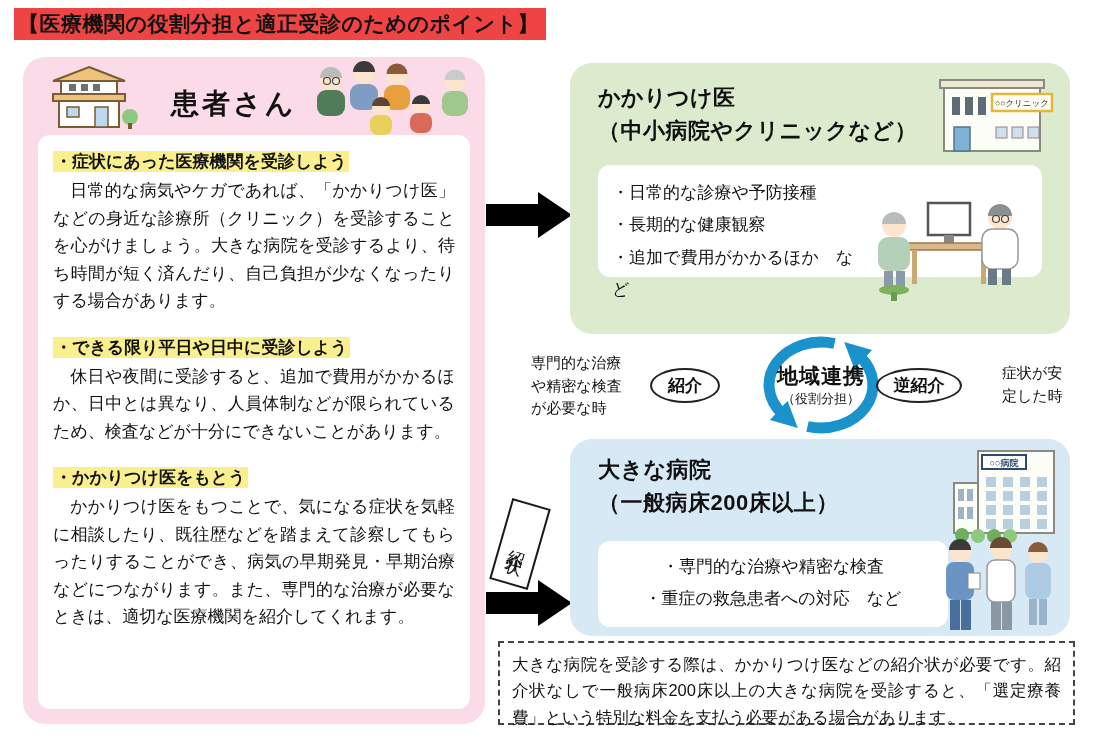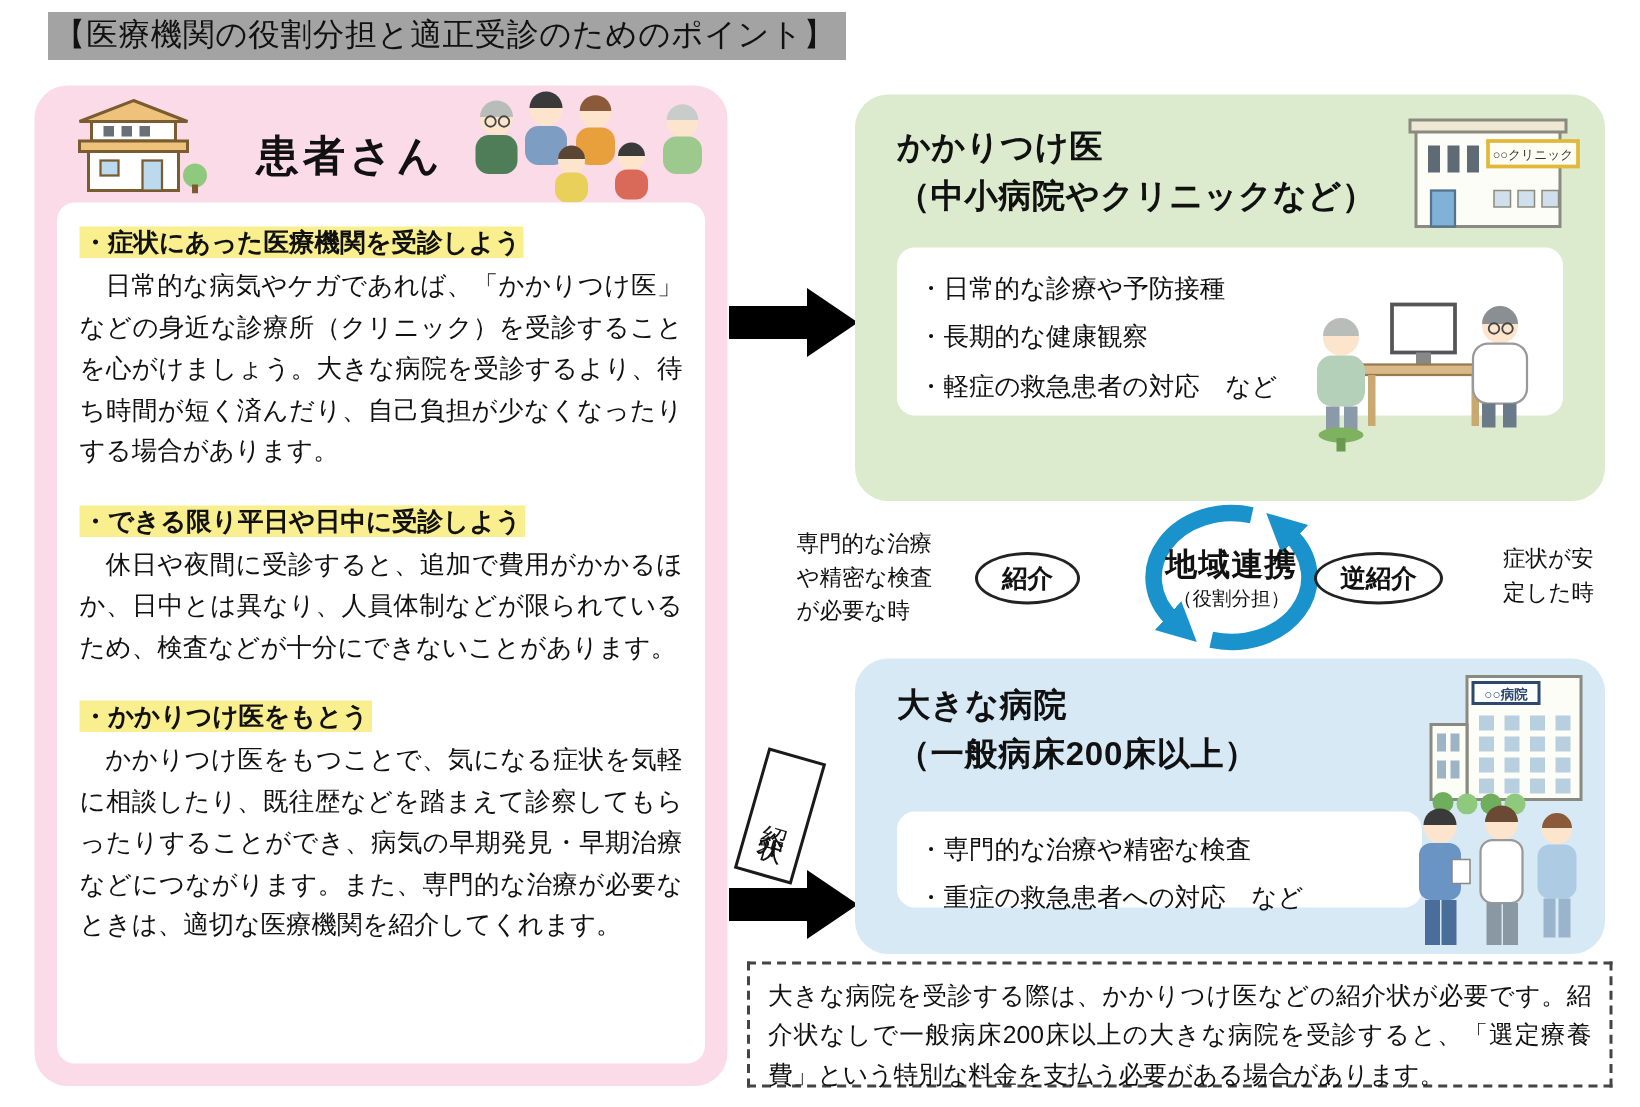--- a/index.html
+++ b/index.html
@@ -4,23 +4,23 @@
 <style>
   * { margin:0; padding:0; box-sizing:border-box; }
   html,body { background:#fff; }
   body {
     font-family:"Liberation Sans","DejaVu Sans",sans-serif;
     color:#111;
   }
   .canvas { position:relative; width:1093px; height:738px; background:#fff; overflow:hidden; }
 
   .main-title {
-    position:absolute; left:32px; top:8px;
-    font-size:21px; font-weight:normal; letter-spacing:.5px;
-    background:#a3a3a3; padding:3px 7px 4px 4px; line-height:1.2;
+    position:absolute; left:14px; top:8px;
+    font-size:21px; font-weight:bold; letter-spacing:.5px;
+    background:#ef4444; padding:3px 7px 4px 4px; line-height:1.2;
   }
 
   .panel { position:absolute; border-radius:22px; }
   .patient-panel { left:23px; top:57px; width:462px; height:667px; background:#fadbe7; }
   .clinic-panel  { left:570px; top:63px; width:500px; height:271px; background:#dcebcd; }
   .hospital-panel{ left:570px; top:439px; width:500px; height:197px; background:#d8e9f6;padding-left:30px; }
 
   .house-icon { position:absolute; left:16px; top:8px; }
   .patient-heading { position:absolute; left:148px; top:28px; font-size:28px; font-weight:bold; letter-spacing:3px; }
   .family-illustration { position:absolute; right:6px; top:2px; }
@@ -43,21 +43,21 @@
     position:absolute; left:28px; font-size:22px; font-weight:bold;
     line-height:1.5; white-space:pre-line; letter-spacing:.5px;
   }
   .clinic-heading { top:18px; }
   .hospital-heading { top:14px; }
   .clinic-building { position:absolute; right:14px; top:8px; }
   .hospital-building { position:absolute; right:10px; top:8px; }
 
   .white-box { background:#fff; border-radius:12px; position:absolute; }
   .clinic-box { left:28px; top:102px; width:444px; height:112px; padding:10px 14px; display:flex; }
-  .hospital-box { left:28px; top:102px; width:350px; height:64px; padding:8px 14px; }
+  .hospital-box { left:28px; top:102px; width:350px; height:86px; padding:8px 14px;text-align:center; }
 
   .service-list { list-style:none; font-size:17px; line-height:1.9; flex:1; padding-top:2px; }
   .doctor-illustration { flex:0 0 auto; margin-top:2px; }
   .staff-illustration { position:absolute; right:10px; top:94px; }
 
   .coord-note { position:absolute; font-size:15px; line-height:1.5; white-space:pre-line; }
   .coord-left { left:531px; top:352px; }
   .coord-right { left:1002px; top:362px; }
   .badge {
     position:absolute; background:#fff; border:2px solid #222; border-radius:50%;
@@ -164,21 +164,21 @@
       <rect x="54" y="23" width="60" height="17" fill="#fffef2" stroke="#e0b93c" stroke-width="2.5"></rect>
       <text x="84" y="35" text-anchor="middle" font-size="8.5" fill="#333">○○クリニック</text>
       <rect x="58" y="56" width="11" height="11" fill="#cfe0ec" stroke="#8a8a80"></rect>
       <rect x="74" y="56" width="11" height="11" fill="#cfe0ec" stroke="#8a8a80"></rect>
       <rect x="90" y="56" width="11" height="11" fill="#cfe0ec" stroke="#8a8a80"></rect>
     </svg>
     <div class="white-box clinic-box">
       <ul class="service-list">
         <li>・日常的な診療や予防接種</li>
         <li>・長期的な健康観察</li>
-        <li>・軽症の救急患者の対応　など</li>
+        <li>・追加で費用がかかるほか　など</li>
       </ul>
       <svg class="doctor-illustration" width="158" height="126" viewBox="0 0 158 126">
         <rect x="58" y="26" width="42" height="32" fill="#fff" stroke="#555" stroke-width="2.5"></rect>
         <rect x="74" y="58" width="10" height="8" fill="#888"></rect>
         <rect x="36" y="66" width="86" height="7" fill="#d9b98a" stroke="#9a7a4a" stroke-width="1.5"></rect>
         <rect x="42" y="73" width="5" height="34" fill="#c9a970"></rect>
         <rect x="111" y="73" width="5" height="34" fill="#c9a970"></rect>
         <circle cx="24" cy="48" r="12" fill="#fce4cd"></circle>
         <path d="M12 47 a12 12 0 0 1 24 0 z" fill="#b9bdb9"></path>
         <rect x="8" y="60" width="32" height="34" rx="10" fill="#b5d0b8"></rect>

